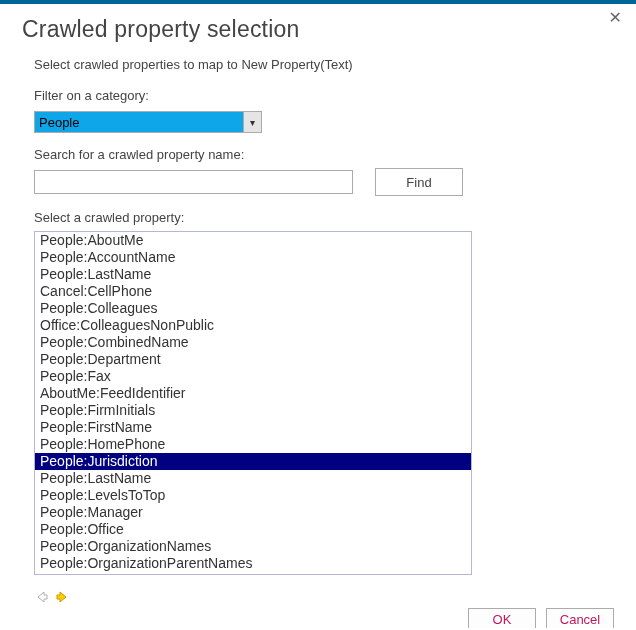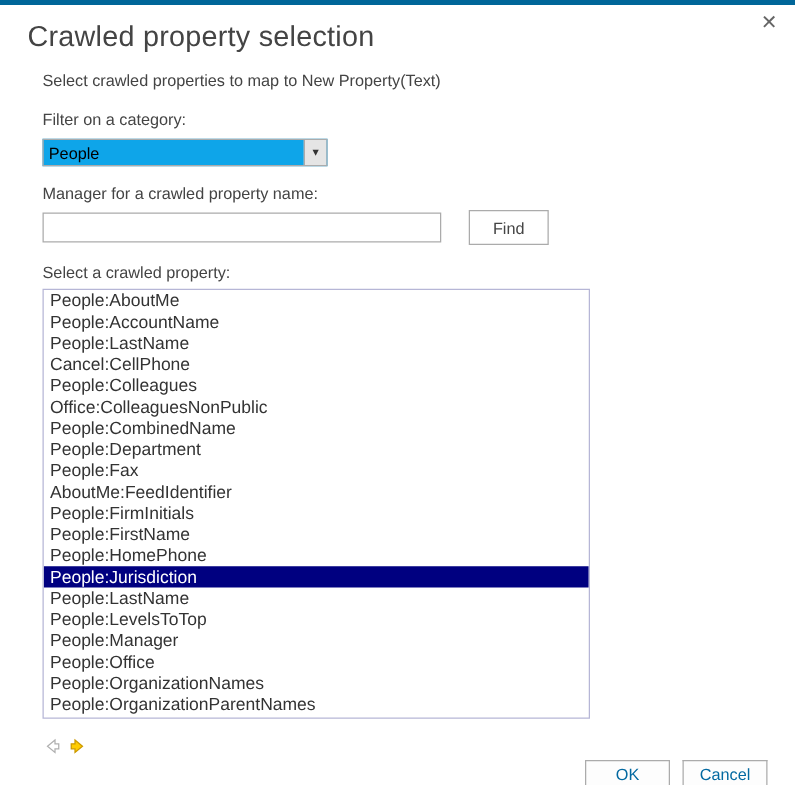--- a/index.html
+++ b/index.html
@@ -84,21 +84,21 @@
       margin-top: 2px;
     }
     input.search {
       width: 319px;
       height: 24px;
       border: 1px solid #ababab;
       padding: 2px 6px;
       font-size: 13px;
     }
     .find-btn {
-      width: 64px;
+      width: 88px;
       height: 28px;
       border: 1px solid #ababab;
       background: #fff;
       font-size: 13px;
       color: #444;
       cursor: pointer;
     }
     .listbox {
       width: 438px;
       height: 344px;
@@ -131,21 +131,21 @@
       display: inline-flex;
       align-items: center;
       justify-content: center;
     }
     .btn {
       min-width: 68px;
       height: 24px;
       border: 1px solid #ababab;
       background: #fdfdfd;
       font-size: 13px;
-      color: #0369a1;
+      color: #be185d;
       cursor: pointer;
     }
     .footer-container {
       position: absolute;
       bottom: 0;
       right: 22px;
       display: flex;
       gap: 10px;
       padding-bottom: 2px;
     }
@@ -173,21 +173,21 @@
     <span class="label">Filter on a category:</span>
     <div class="select-wrap">
       <select class="cat">
         <option>People</option>
       </select>
       <div class="select-arrow">▾</div>
     </div>
   </div>
 
   <div class="section">
-    <span class="label">Manager for a crawled property name:</span>
+    <span class="label">Search for a crawled property name:</span>
     <div class="search-row">
       <input class="search" type="text" value="" style="">
       <button class="find-btn">Find</button>
     </div>
   </div>
 
   <div class="section">
     <span class="label">Select a crawled property:</span>
     <div class="listbox" id="listbox">
         <div class="list-item">People:AboutMe</div>

